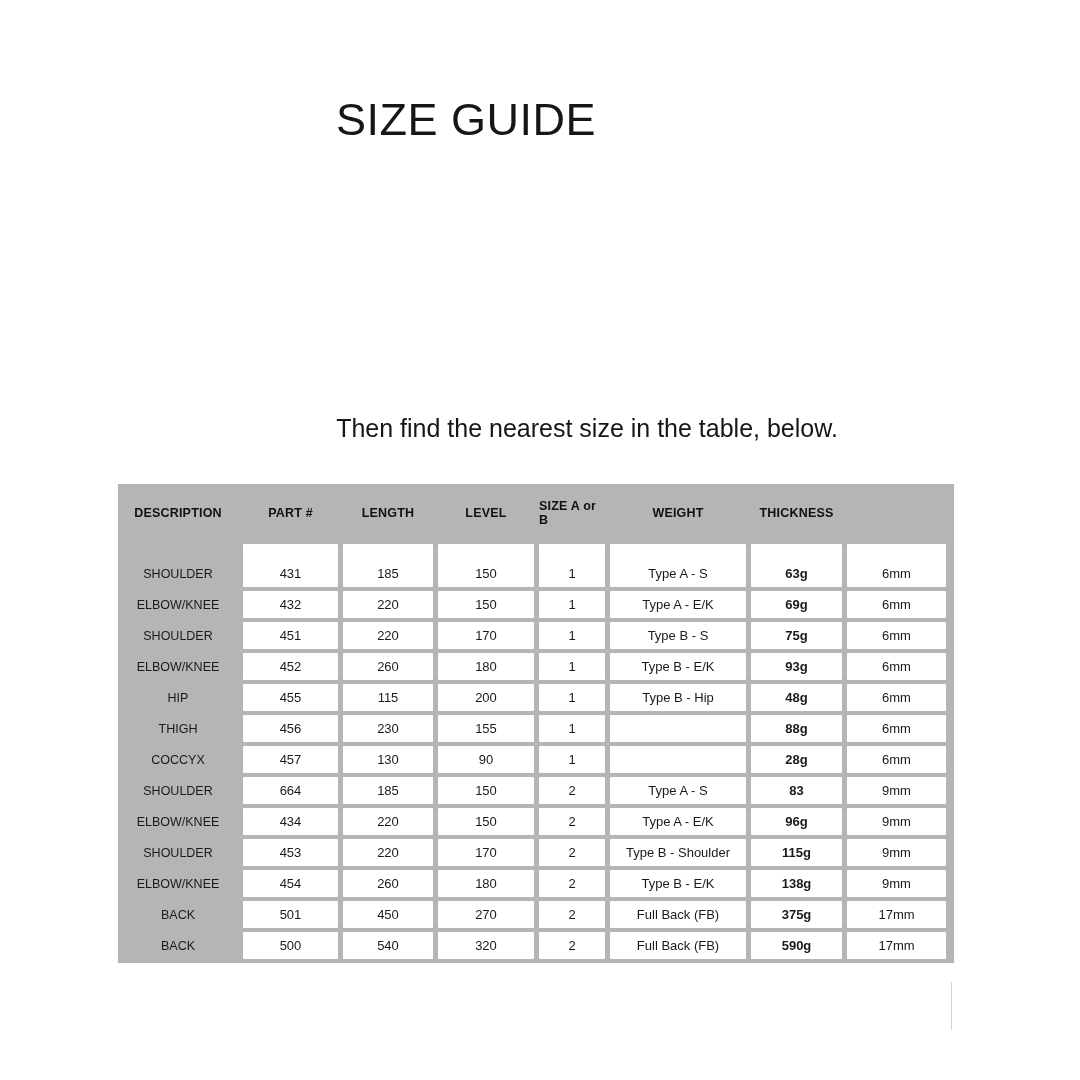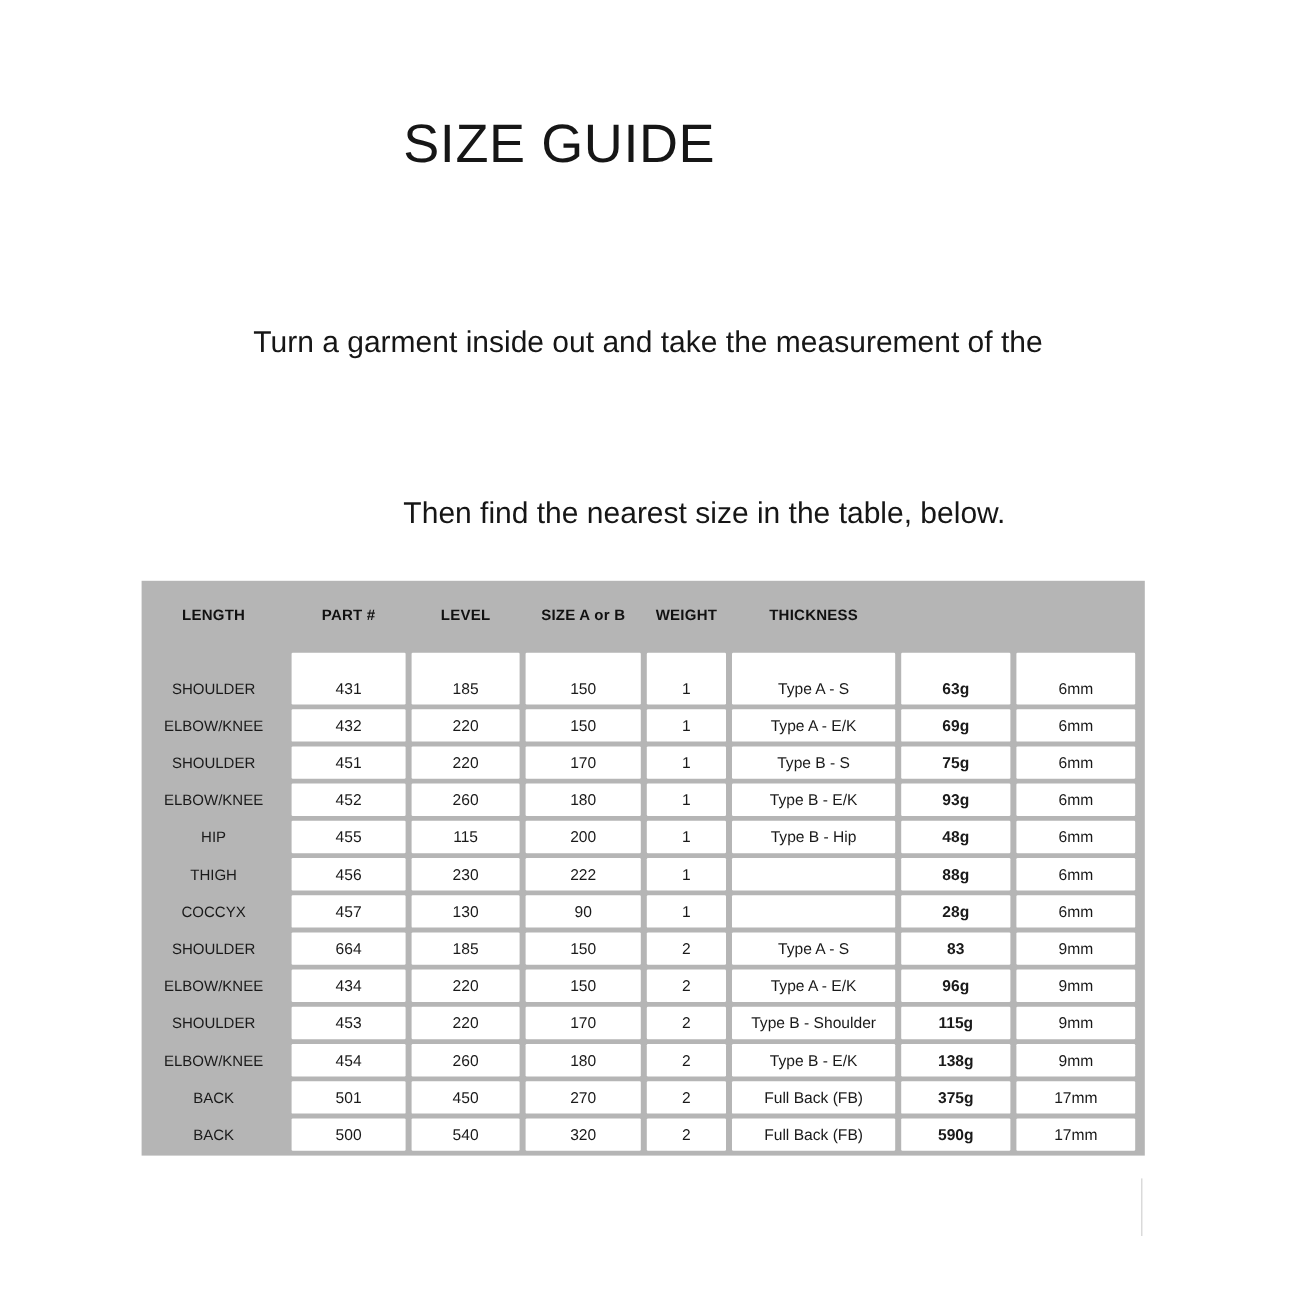--- a/index.html
+++ b/index.html
@@ -87,29 +87,29 @@
 </head>
 <body>
 
 <div class="page">
 
   <div class="title-block">
     <div>SIZE GUIDE</div>
   </div>
 
   <div class="para para-1">
-    <div>Turn a garment inside out and take the measurement of the</div>
   </div>
 
   <div class="para para-2">Then find the nearest size in the table, below.</div>
 
   <div class="size-table">
     <div class="trow thead">
+      <div class="hcell">DESCRIPTION</div>
+      <div class="hcell">PART #</div>
       <div class="hcell">LENGTH</div>
-      <div class="hcell">PART #</div>
       <div class="hcell">LEVEL</div>
       <div class="hcell">SIZE A or B</div>
       <div class="hcell">WEIGHT</div>
       <div class="hcell">THICKNESS</div>
     </div>
     <div>
         <div class="trow drow first">
           <div class="tcell desc">SHOULDER</div>
           <div class="tcell box">431</div>
           <div class="tcell box">185</div>
@@ -156,21 +156,21 @@
           <div class="tcell box">200</div>
           <div class="tcell box">1</div>
           <div class="tcell box">Type B - Hip</div>
           <div class="tcell box weight">48g</div>
           <div class="tcell box">6mm</div>
         </div>
         <div class="trow drow">
           <div class="tcell desc">THIGH</div>
           <div class="tcell box">456</div>
           <div class="tcell box">230</div>
-          <div class="tcell box">222</div>
+          <div class="tcell box">155</div>
           <div class="tcell box">1</div>
           <div class="tcell box"></div>
           <div class="tcell box weight">88g</div>
           <div class="tcell box">6mm</div>
         </div>
         <div class="trow drow">
           <div class="tcell desc">COCCYX</div>
           <div class="tcell box">457</div>
           <div class="tcell box">130</div>
           <div class="tcell box">90</div>

